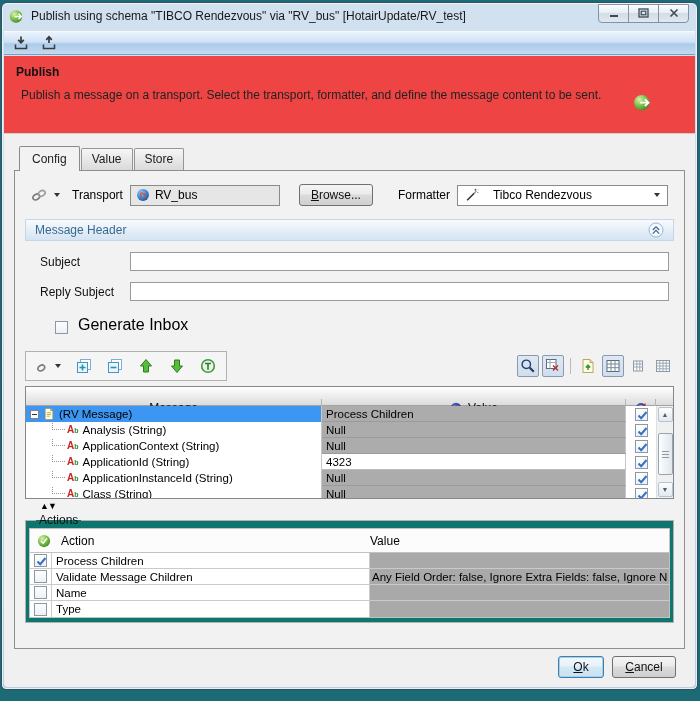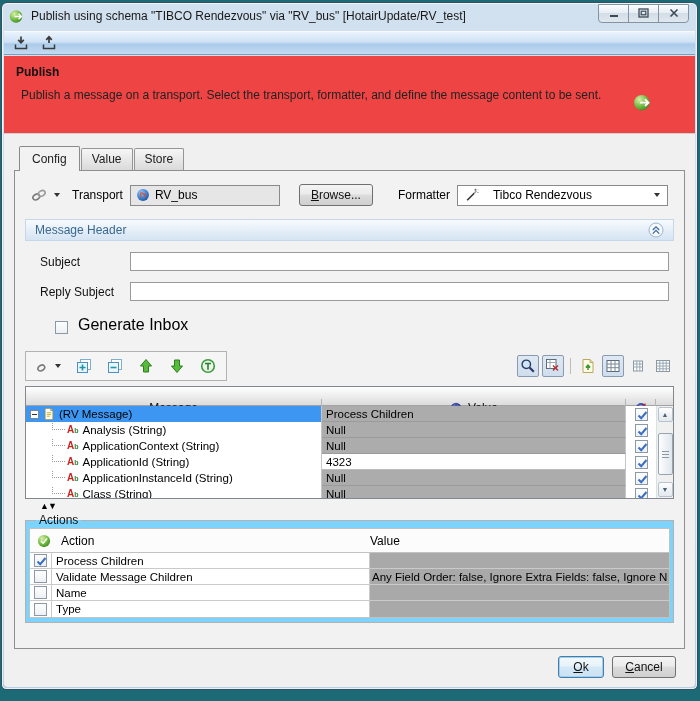--- a/index.html
+++ b/index.html
@@ -110,21 +110,21 @@
     background:linear-gradient(#fdfdfd,#e3e9ef); display:flex; align-items:center; justify-content:center; font-size:7px; color:#4a6172; }
   .sb-track { flex:1; width:15px; position:relative; }
   .sb-thumb { position:absolute; left:0; top:10px; width:15px; height:42px; border:1px solid #98a4b0; border-radius:2px;
     background:linear-gradient(90deg,#fdfdfd,#dfe7ee); }
   .sb-thumb::after { content:""; position:absolute; left:3px; right:3px; top:17px; height:8px;
     background:repeating-linear-gradient(#8a98a8 0 1px, transparent 1px 3px); }
 
   .splitter { height:13px; display:flex; align-items:center; padding-left:25px; font-size:9px; color:#000; letter-spacing:-1px; }
 
   
-  fieldset.actions { margin:1px 10px 0; border:1px solid #b2b2b2; padding:1px 3px 4px; background:#7dd3fc; }
+  fieldset.actions { margin:1px 10px 0; border:1px solid #b2b2b2; padding:1px 3px 4px; background:#0f766e; }
   fieldset.actions legend { font-size:12px; color:#111; padding:0 3px; margin-left:7px; }
   .act-table { border:1px solid #c2c2c2; background:#fff; }
   .act-header { display:flex; align-items:center; height:24px; border-bottom:1px solid #c2c2c2; font-size:12px; background:#fcfcfc; }
   .act-header .ah-left { width:340px; display:flex; align-items:center; gap:10px; padding-left:7px; }
   .act-row { display:flex; height:16px; border-bottom:1px solid #cacaca; font-size:11.5px; }
   .act-row:last-child { border-bottom:none; }
   .ar-chk { width:22px; border-right:1px solid #cacaca; display:flex; align-items:center; justify-content:center; background:#fff; }
   .ar-name { width:318px; border-right:1px solid #cacaca; display:flex; align-items:center; padding-left:4px; background:#fff; }
   .ar-val { flex:1; background:#a9a9a9; display:flex; align-items:center; padding-left:2px; white-space:nowrap; overflow:hidden; }
 

